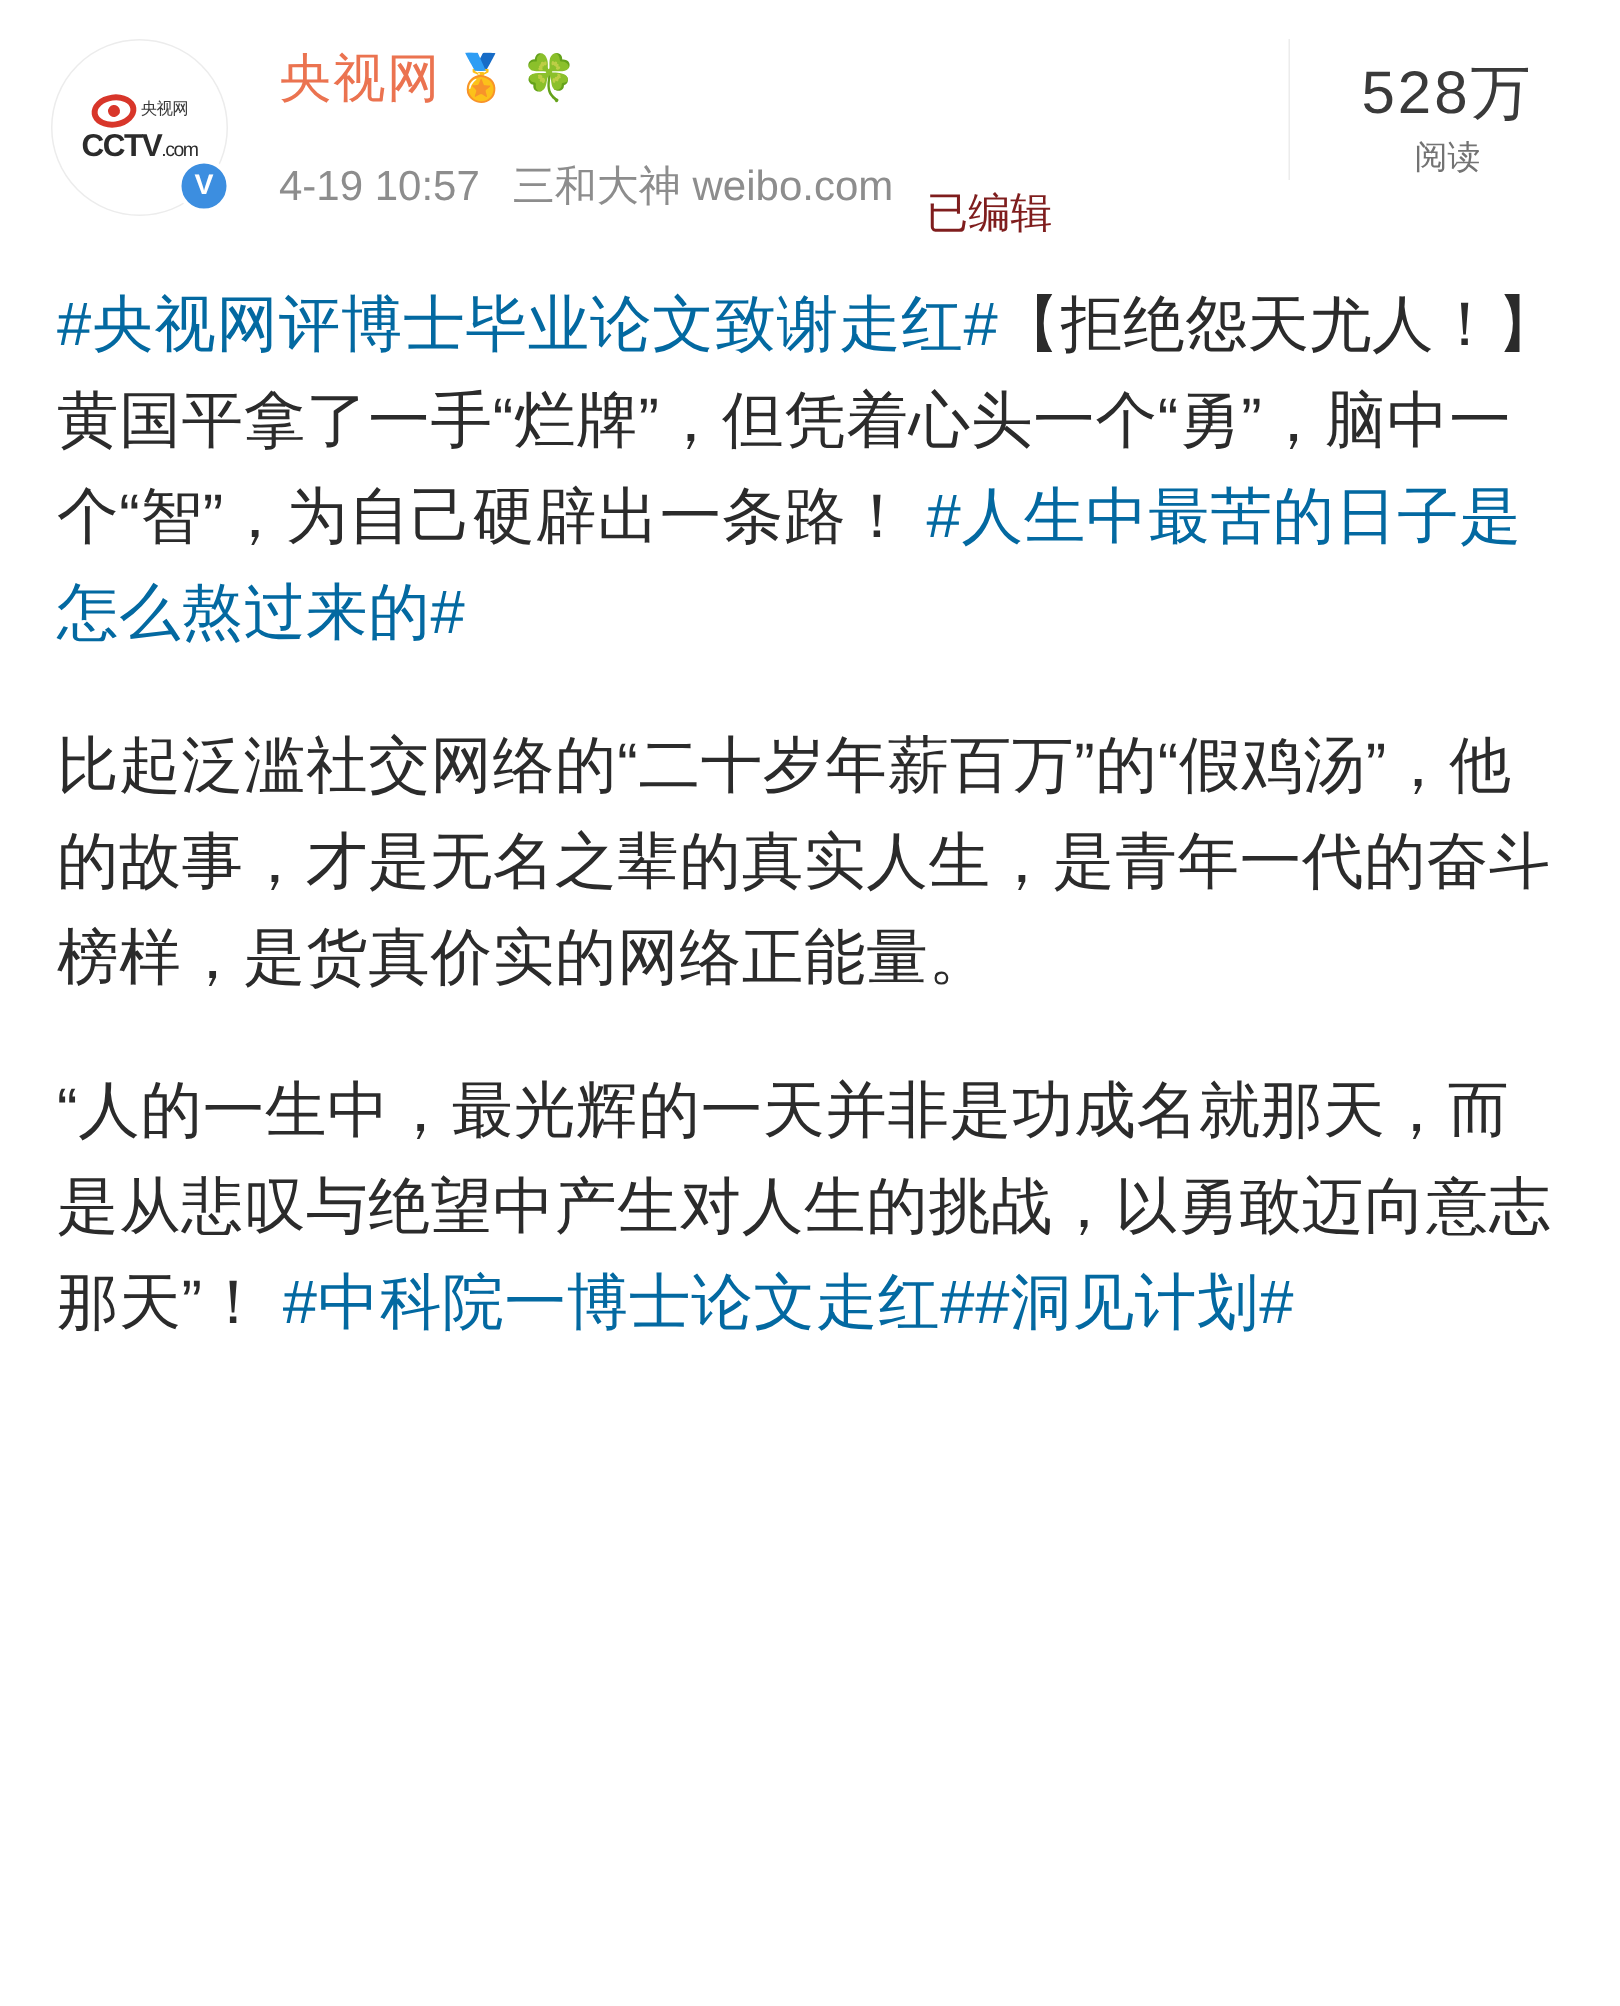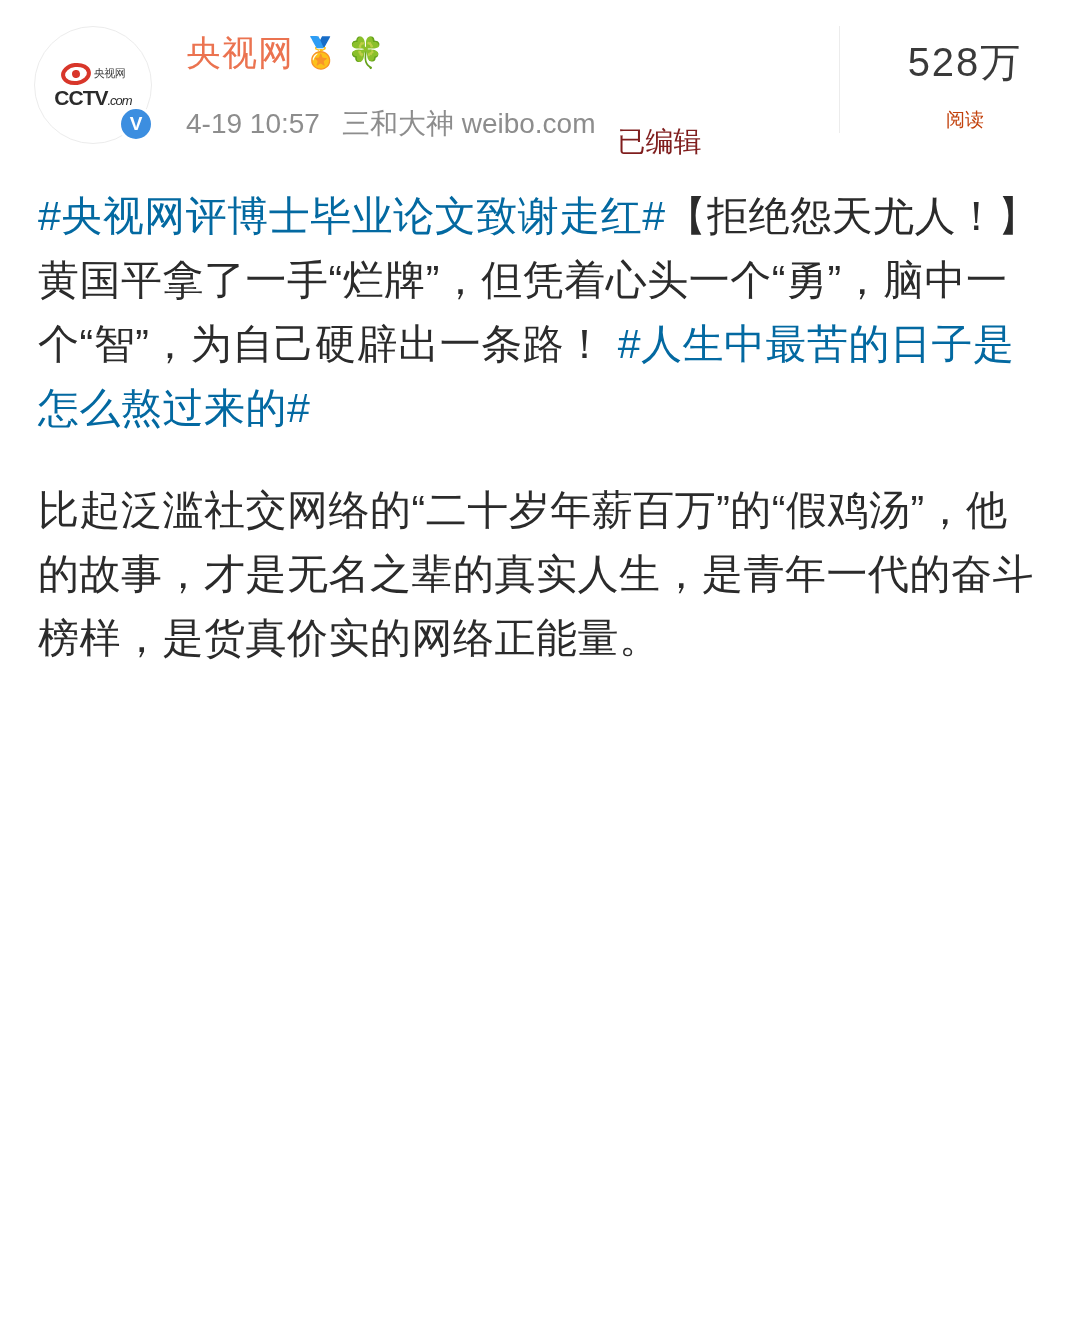--- a/index.html
+++ b/index.html
@@ -89,21 +89,20 @@
   .cctv-word {
     font-size: 21px;
     font-weight: bold;
     color: #2b2b2b;
     letter-spacing: -1px;
     margin-top: 2px;
   }
   .cctv-word .dotcom {
     font-size: 13px;
     font-weight: normal;
-    font-style: italic;
   }
 
   .verified-badge {
     position: absolute;
     right: -2px;
     bottom: 2px;
     width: 36px;
     height: 36px;
     background: #f5a623;
     border-radius: 50%;
@@ -150,33 +149,33 @@
   }
   .meta-source { color: #8d8d8d; }
   .meta-edited { color: #7f1d1d; margin-top: 37px; }
 
   .read-count {
     flex: 0 0 auto;
     text-align: center;
     padding-top: 14px;
     padding-right: 10px;
     border-left: 1px solid #ececec;
-    padding-left: 50px;
+    padding-left: 30px;
     min-width: 150px;
   }
   .read-num {
     font-size: 40px;
     color: #3a3a3a;
     line-height: 1.1;
     letter-spacing: 2px;
   }
   .read-label {
-    font-size: 19px;
-    color: #c2410c;
-    margin-top: 23px;
+    font-size: 22px;
+    color: #737373;
+    margin-top: 6px;
   }
 
   
   .post-body {
     padding: 24px 34px 0 38px;
     box-sizing: border-box;
     font-size: 41px;
     line-height: 1.56;
     color: #2b2b2b;
     letter-spacing: 0.5px;
@@ -226,15 +225,16 @@
 
     <div class="read-count">
       <div class="read-num">528万</div>
       <div class="read-label">阅读</div>
     </div>
   </div>
 
   <div class="post-body" id="post-content">
       <p><span class="topic">#央视网评博士毕业论文致谢走红#</span><span>【拒绝怨天尤人！】黄国平拿了一手“烂牌”，但凭着心头一个“勇”，脑中一个“智”，为自己硬辟出一条路！ </span><span class="topic">#人生中最苦的日子是怎么熬过来的#</span></p>
       <p><span>比起泛滥社交网络的“二十岁年薪百万”的“假鸡汤”，他的故事，才是无名之辈的真实人生，是青年一代的奋斗榜样，是货真价实的网络正能量。</span></p>
+      <p><span>“人的一生中，最光辉的一天并非是功成名就那天，而是从悲叹与绝望中产生对人生的挑战，以勇敢迈向意志那天”！ </span><span class="topic">#中科院一博士论文走红#</span><span class="topic">#洞见计划#</span></p>
     </div>
 
 </div>
 
 </body></html>

